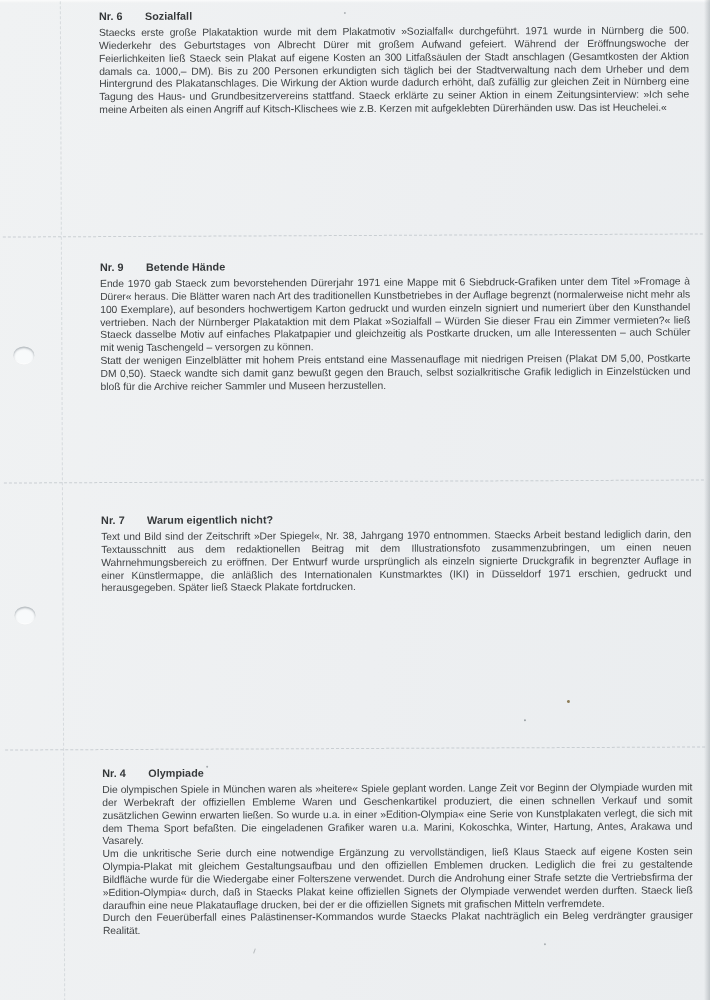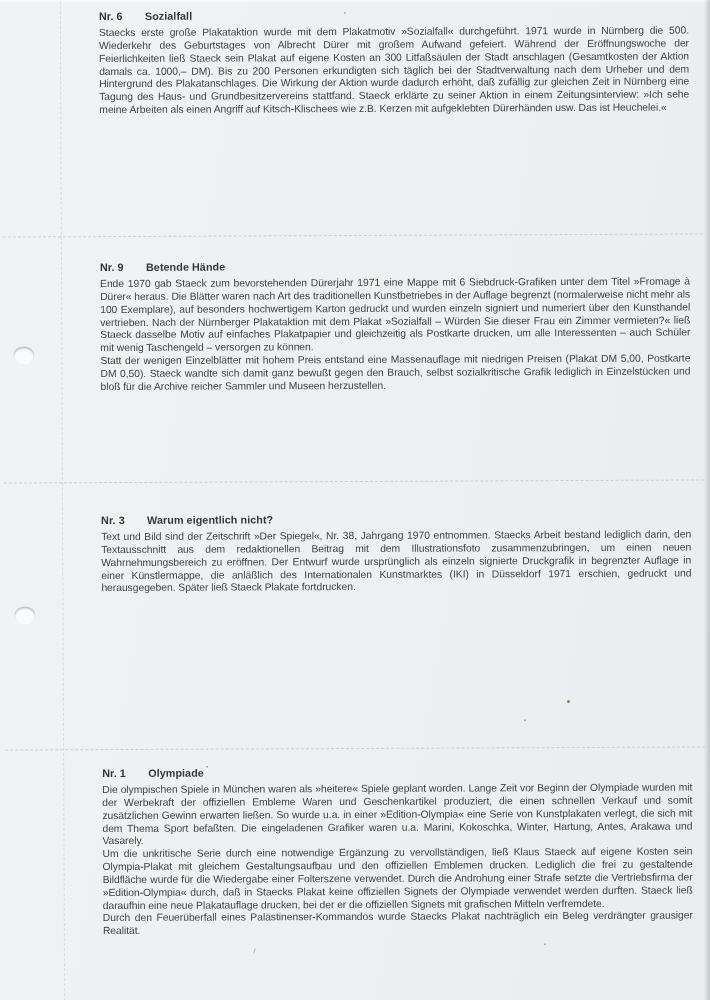--- a/index.html
+++ b/index.html
@@ -85,31 +85,31 @@
         <span class="sec-title">Betende Hände</span>
       </div>
       <div class="sec-body">
         <p>Ende 1970 gab Staeck zum bevorstehenden Dürerjahr 1971 eine Mappe mit 6 Siebdruck-Grafiken unter dem Titel »Fromage à Dürer« heraus. Die Blätter waren nach Art des traditionellen Kunstbetriebes in der Auflage begrenzt (normalerweise nicht mehr als 100 Exemplare), auf besonders hochwertigem Karton gedruckt und wurden einzeln signiert und numeriert über den Kunsthandel vertrieben. Nach der Nürnberger Plakataktion mit dem Plakat »Sozialfall – Würden Sie dieser Frau ein Zimmer vermieten?« ließ Staeck dasselbe Motiv auf einfaches Plakatpapier und gleichzeitig als Postkarte drucken, um alle Interessenten – auch Schüler mit wenig Taschengeld – versorgen zu können.</p>
         <p>Statt der wenigen Einzelblätter mit hohem Preis entstand eine Massenauflage mit niedrigen Preisen (Plakat DM 5,00, Postkarte DM 0,50). Staeck wandte sich damit ganz bewußt gegen den Brauch, selbst sozialkritische Grafik lediglich in Einzelstücken und bloß für die Archive reicher Sammler und Museen herzustellen.</p>
       </div>
     </div>
 
     <div class="section" style="top:513px;">
       <div class="sec-head">
-        <span class="sec-num">Nr. 3</span>
+        <span class="sec-num">Nr. 7</span>
         <span class="sec-title">Warum eigentlich nicht?</span>
       </div>
       <div class="sec-body">
         <p>Text und Bild sind der Zeitschrift »Der Spiegel«, Nr. 38, Jahrgang 1970 entnommen. Staecks Arbeit bestand lediglich darin, den Textausschnitt aus dem redaktionellen Beitrag mit dem Illustrationsfoto zusammenzubringen, um einen neuen Wahrnehmungsbereich zu eröffnen. Der Entwurf wurde ursprünglich als einzeln signierte Druckgrafik in begrenzter Auflage in einer Künstlermappe, die anläßlich des Internationalen Kunstmarktes (IKI) in Düsseldorf 1971 erschien, gedruckt und herausgegeben. Später ließ Staeck Plakate fortdrucken.</p>
       </div>
     </div>
 
     <div class="section" style="top:766px;">
       <div class="sec-head">
-        <span class="sec-num">Nr. 1</span>
+        <span class="sec-num">Nr. 4</span>
         <span class="sec-title">Olympiade</span>
       </div>
       <div class="sec-body">
         <p>Die olympischen Spiele in München waren als »heitere« Spiele geplant worden. Lange Zeit vor Beginn der Olympiade wurden mit der Werbekraft der offiziellen Embleme Waren und Geschenkartikel produziert, die einen schnellen Verkauf und somit zusätzlichen Gewinn erwarten ließen. So wurde u.a. in einer »Edition-Olympia« eine Serie von Kunstplakaten verlegt, die sich mit dem Thema Sport befaßten. Die eingeladenen Grafiker waren u.a. Marini, Kokoschka, Winter, Hartung, Antes, Arakawa und Vasarely.</p>
         <p>Um die unkritische Serie durch eine notwendige Ergänzung zu vervollständigen, ließ Klaus Staeck auf eigene Kosten sein Olympia-Plakat mit gleichem Gestaltungsaufbau und den offiziellen Emblemen drucken. Lediglich die frei zu gestaltende Bildfläche wurde für die Wiedergabe einer Folterszene verwendet. Durch die Androhung einer Strafe setzte die Vertriebsfirma der »Edition-Olympia« durch, daß in Staecks Plakat keine offiziellen Signets der Olympiade verwendet werden durften. Staeck ließ daraufhin eine neue Plakatauflage drucken, bei der er die offiziellen Signets mit grafischen Mitteln verfremdete.</p>
         <p>Durch den Feuerüberfall eines Palästinenser-Kommandos wurde Staecks Plakat nachträglich ein Beleg verdrängter grausiger Realität.</p>
       </div>
     </div>
 
     <div class="speck" style="left:566px;top:701px;width:3px;height:3px;background:#8d7d58;"></div>

